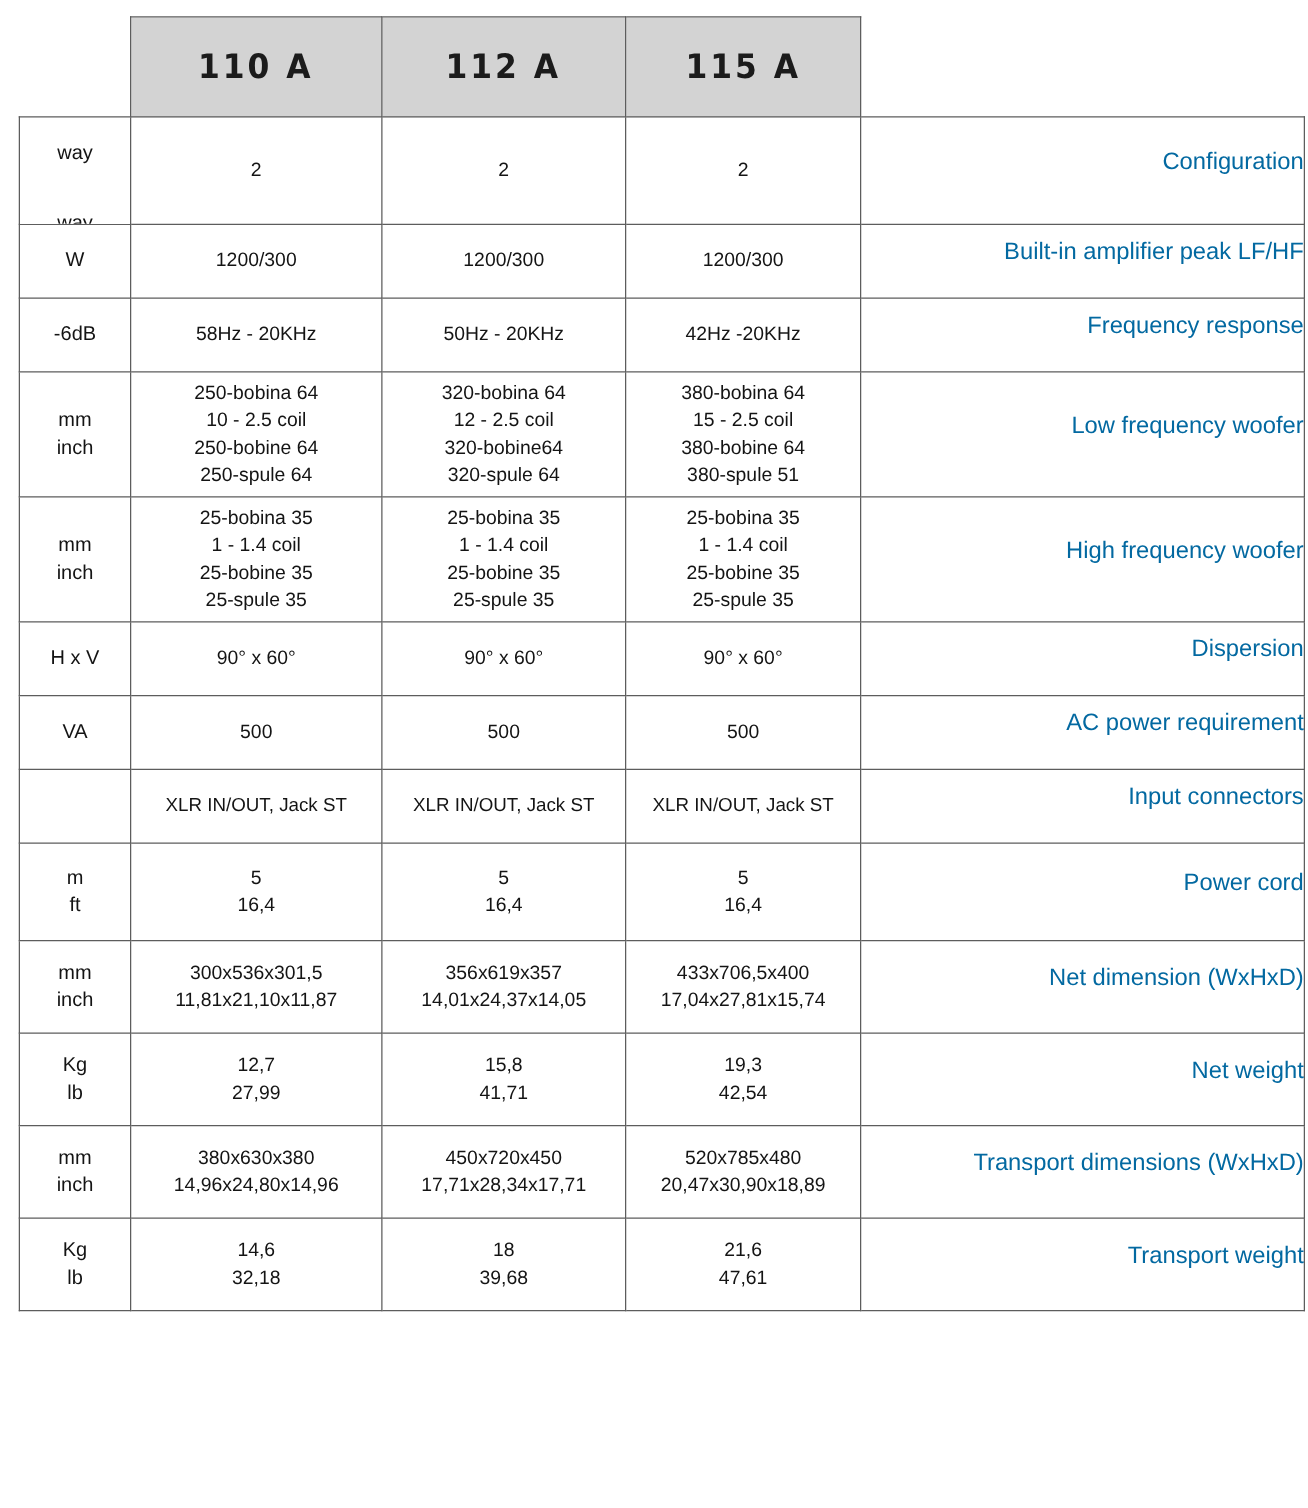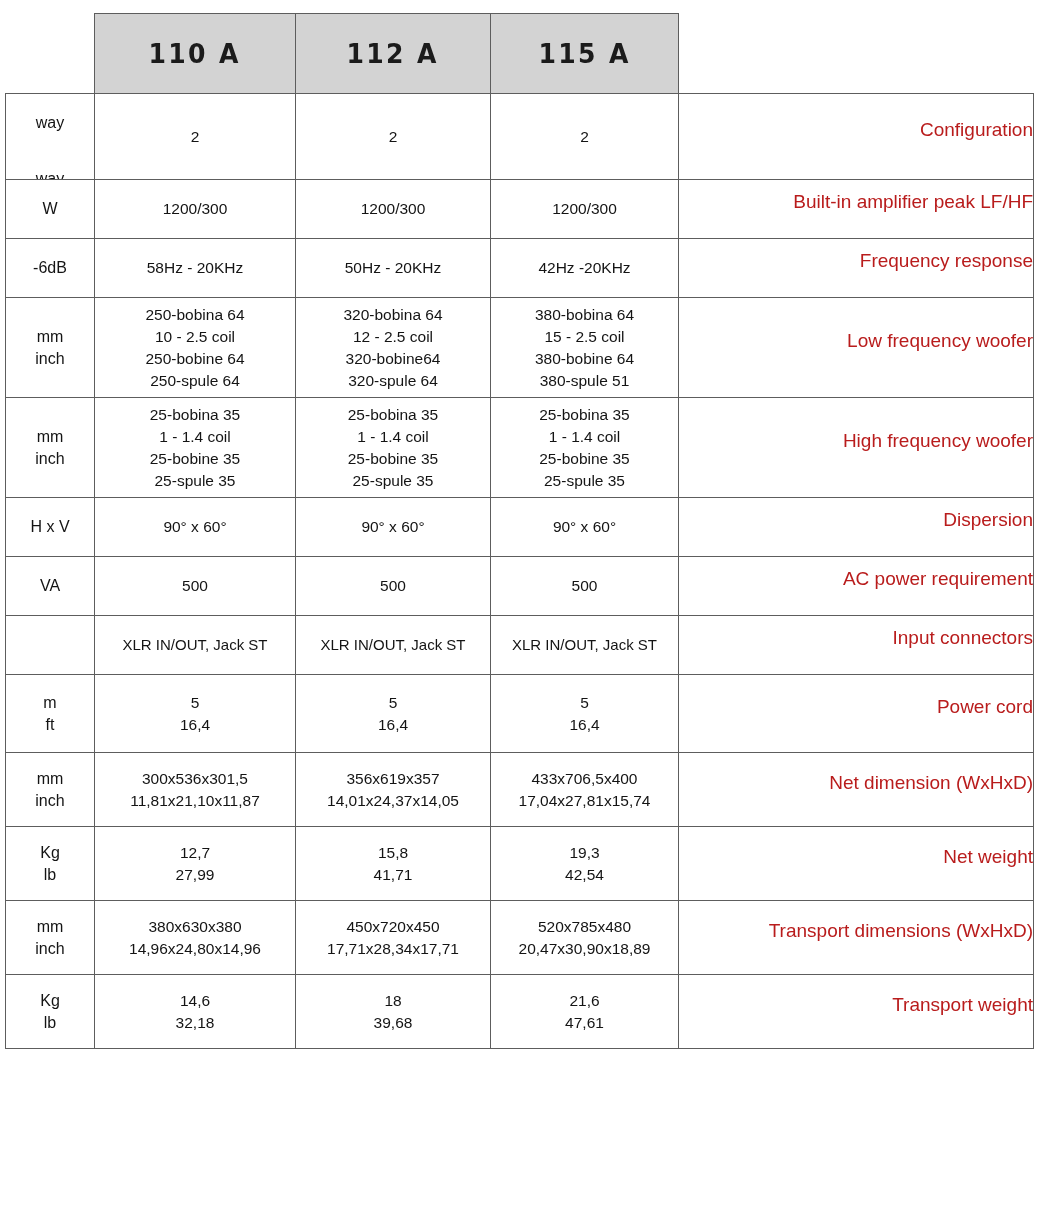--- a/index.html
+++ b/index.html
@@ -18,21 +18,21 @@
   #sheet {
     position: relative;
     width: 1046px;
     height: 1206px;
     overflow: hidden;
   }
 
   
   table.spec {
     position: absolute;
-    left: 5px;
+    left: 15px;
     top: 13px;
     width: 1028px;
     border-collapse: collapse;
     table-layout: fixed;
   }
 
   table.spec td {
     border: 1px solid #5d5d5d;
     padding: 0;
     vertical-align: middle;
@@ -80,21 +80,21 @@
   td.value {
     text-align: center;
     font-size: 15.5px;
     line-height: 22px;
     color: #141414;
   }
   td.label {
     text-align: right;
     font-size: 19px;
     line-height: 24px;
-    color: #b91c1c;
+    color: #0369a1;
     padding-right: 9px;
   }
 
   
   td.label .lab-inner { display: block; position: relative; top: -7px; }
   td.unit  .u-inner   { display: block; }
   td.value .v-inner   { display: block; }
 
   
   tr.r-config    td { height: 85px; }

